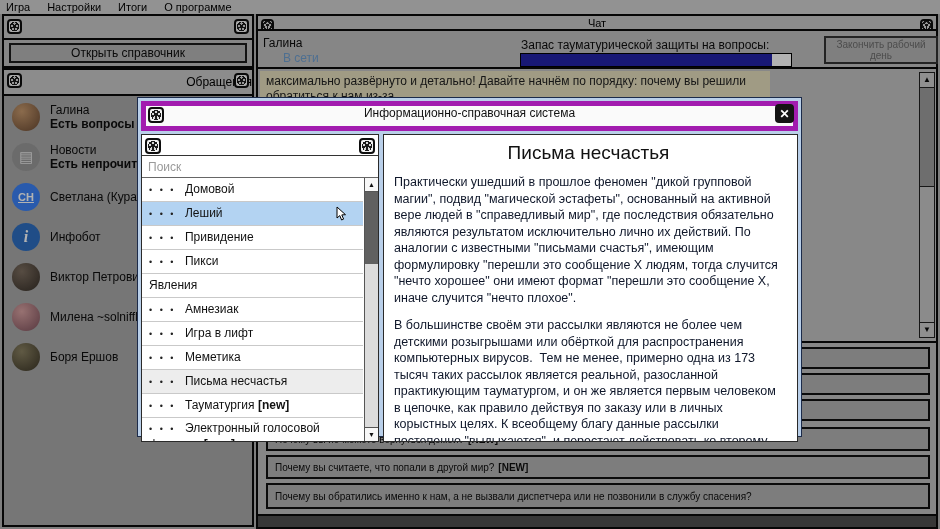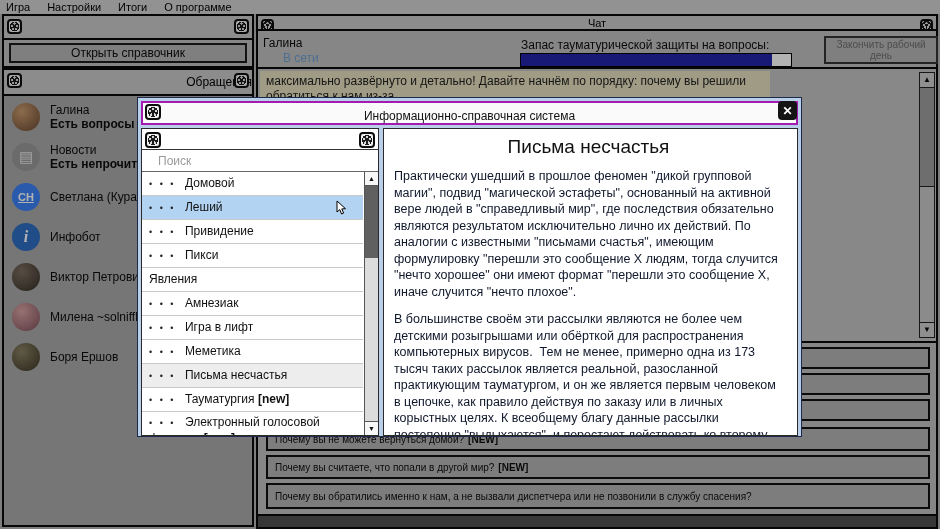--- a/index.html
+++ b/index.html
@@ -76,33 +76,33 @@
   .qrow:nth-of-type(4){top:84px;height:24px;}
   .qrow:nth-of-type(5){top:112px;height:24px;}
   .qrow:nth-of-type(6){top:140px;height:26px;}
   .qnew{font-weight:bold;margin-left:4px;}
   #chat-strip{left:256px;top:514px;width:682px;height:15px;background:#4f4f4f;}
   
   #dim{position:absolute;inset:0;background:rgba(0,0,0,0.30);z-index:5;}
   
   #modal{position:absolute;left:137px;top:97px;width:665px;height:340px;z-index:10;
          background:var(--modal-frame);border:1px solid #1c2b4a;box-sizing:border-box;padding:3px;}
-  .mtitle{height:20px;background:#fafafa;border:2px solid #a21caf;position:relative;
-          display:flex;align-items:flex-end;justify-content:center;font-size:12px;color:#111;}
+  .mtitle{height:20px;background:#fafafa;border:5px solid #a21caf;position:relative;
+          display:flex;align-items:flex-start;justify-content:center;font-size:12px;color:#111;}
   .mtitle .gear{position:absolute;left:2px;top:1px;width:16px;height:16px;}
   .mclose{position:absolute;right:-1px;top:-2px;width:19px;height:19px;background:#141414;
           color:#fff;font-size:12px;font-weight:bold;display:flex;align-items:center;
           justify-content:center;border-radius:4px;}
   .mbody{display:flex;gap:4px;margin-top:3px;height:308px;}
   .mleft{width:238px;background:#fff;border:1px solid #2a2a2a;box-sizing:border-box;
          display:flex;flex-direction:column;position:relative;}
   .lhead{height:20px;border-bottom:1px solid #333;position:relative;flex:none;background:#fff;}
   .lhead .gear{width:16px;height:16px;}
   .search{height:21px;flex:none;border:none;border-bottom:1px solid #666;font-size:12px;
-          padding:0 16px;outline:none;font-family:"Liberation Sans",sans-serif;color:#111;}
+          padding:0 6px;outline:none;font-family:"Liberation Sans",sans-serif;color:#111;}
   .search::placeholder{color:#9a9a9a;}
   .tlist{flex:1;overflow:hidden;position:relative;padding-right:15px;}
   .lrow{display:block;line-height:23px;height:24px;box-sizing:border-box;padding:0 4px 0 7px;
         border-bottom:1px solid #c9c9c9;font-size:12px;color:#111;white-space:nowrap;
         overflow:hidden;position:relative;}
   .lrow.hover{background:var(--highlight);}
   .lrow.sel{background:#ededed;}
   .lrow.tall{white-space:normal;line-height:15px;padding-top:3px;height:34px;}
   .bullets{font-size:9px;letter-spacing:2.5px;margin-right:4px;color:#222;}
   .new-tag{font-weight:bold;}

